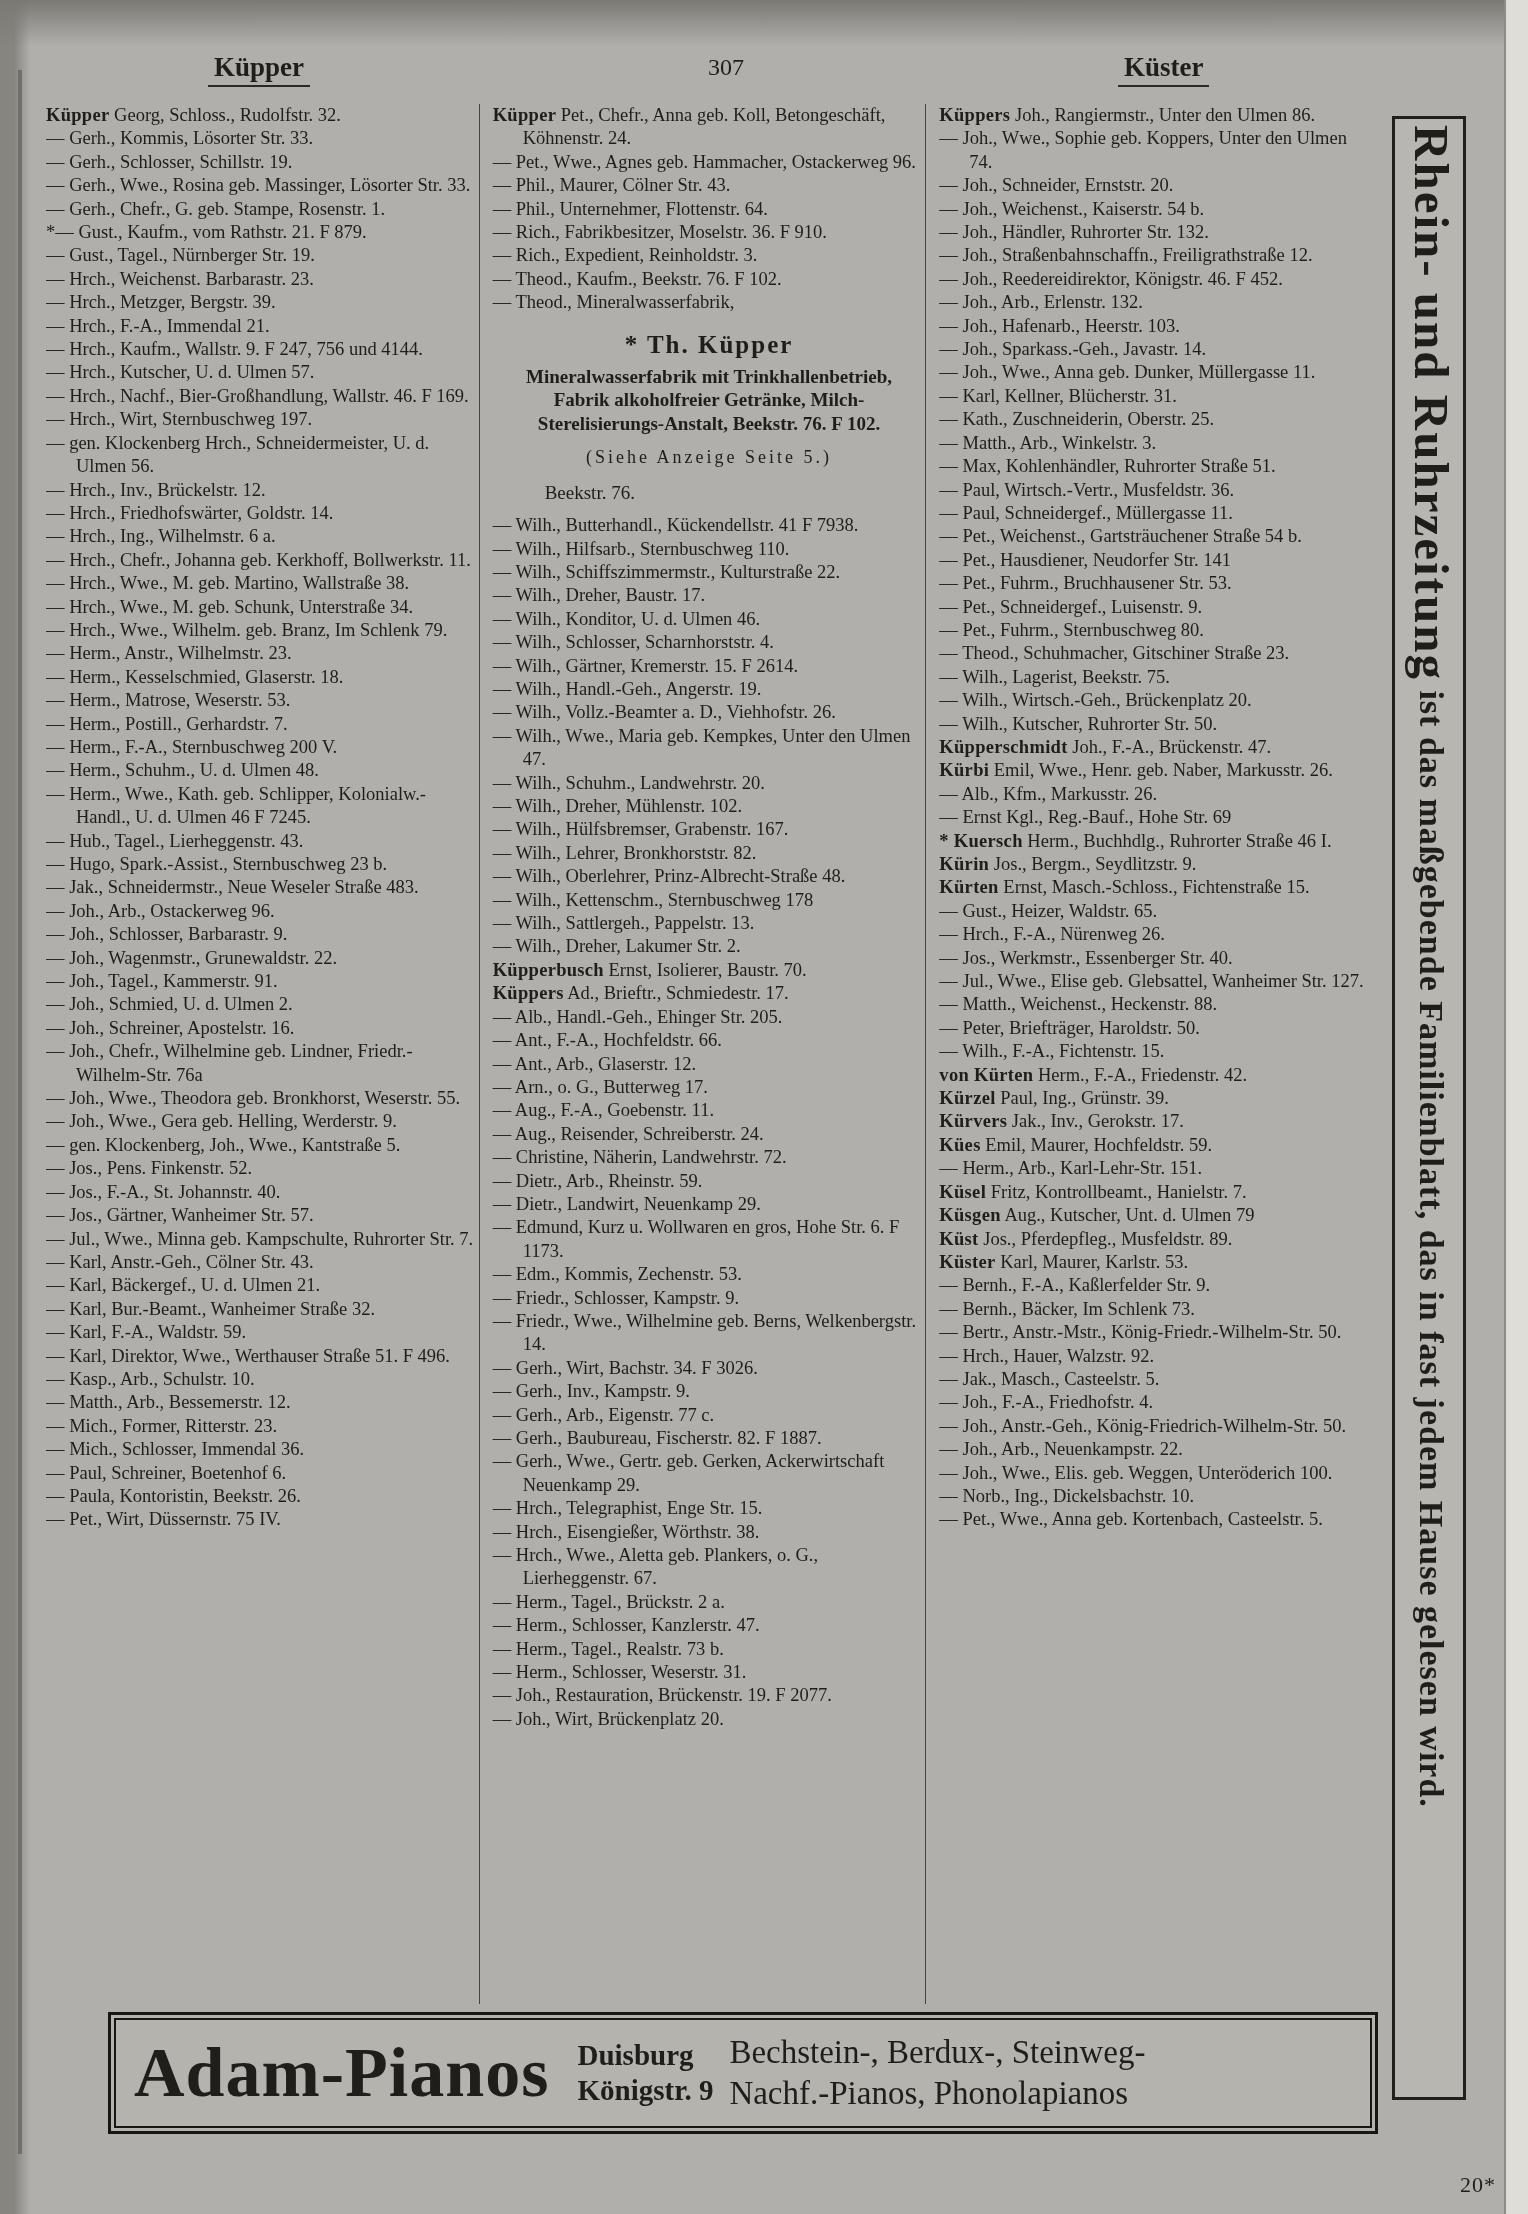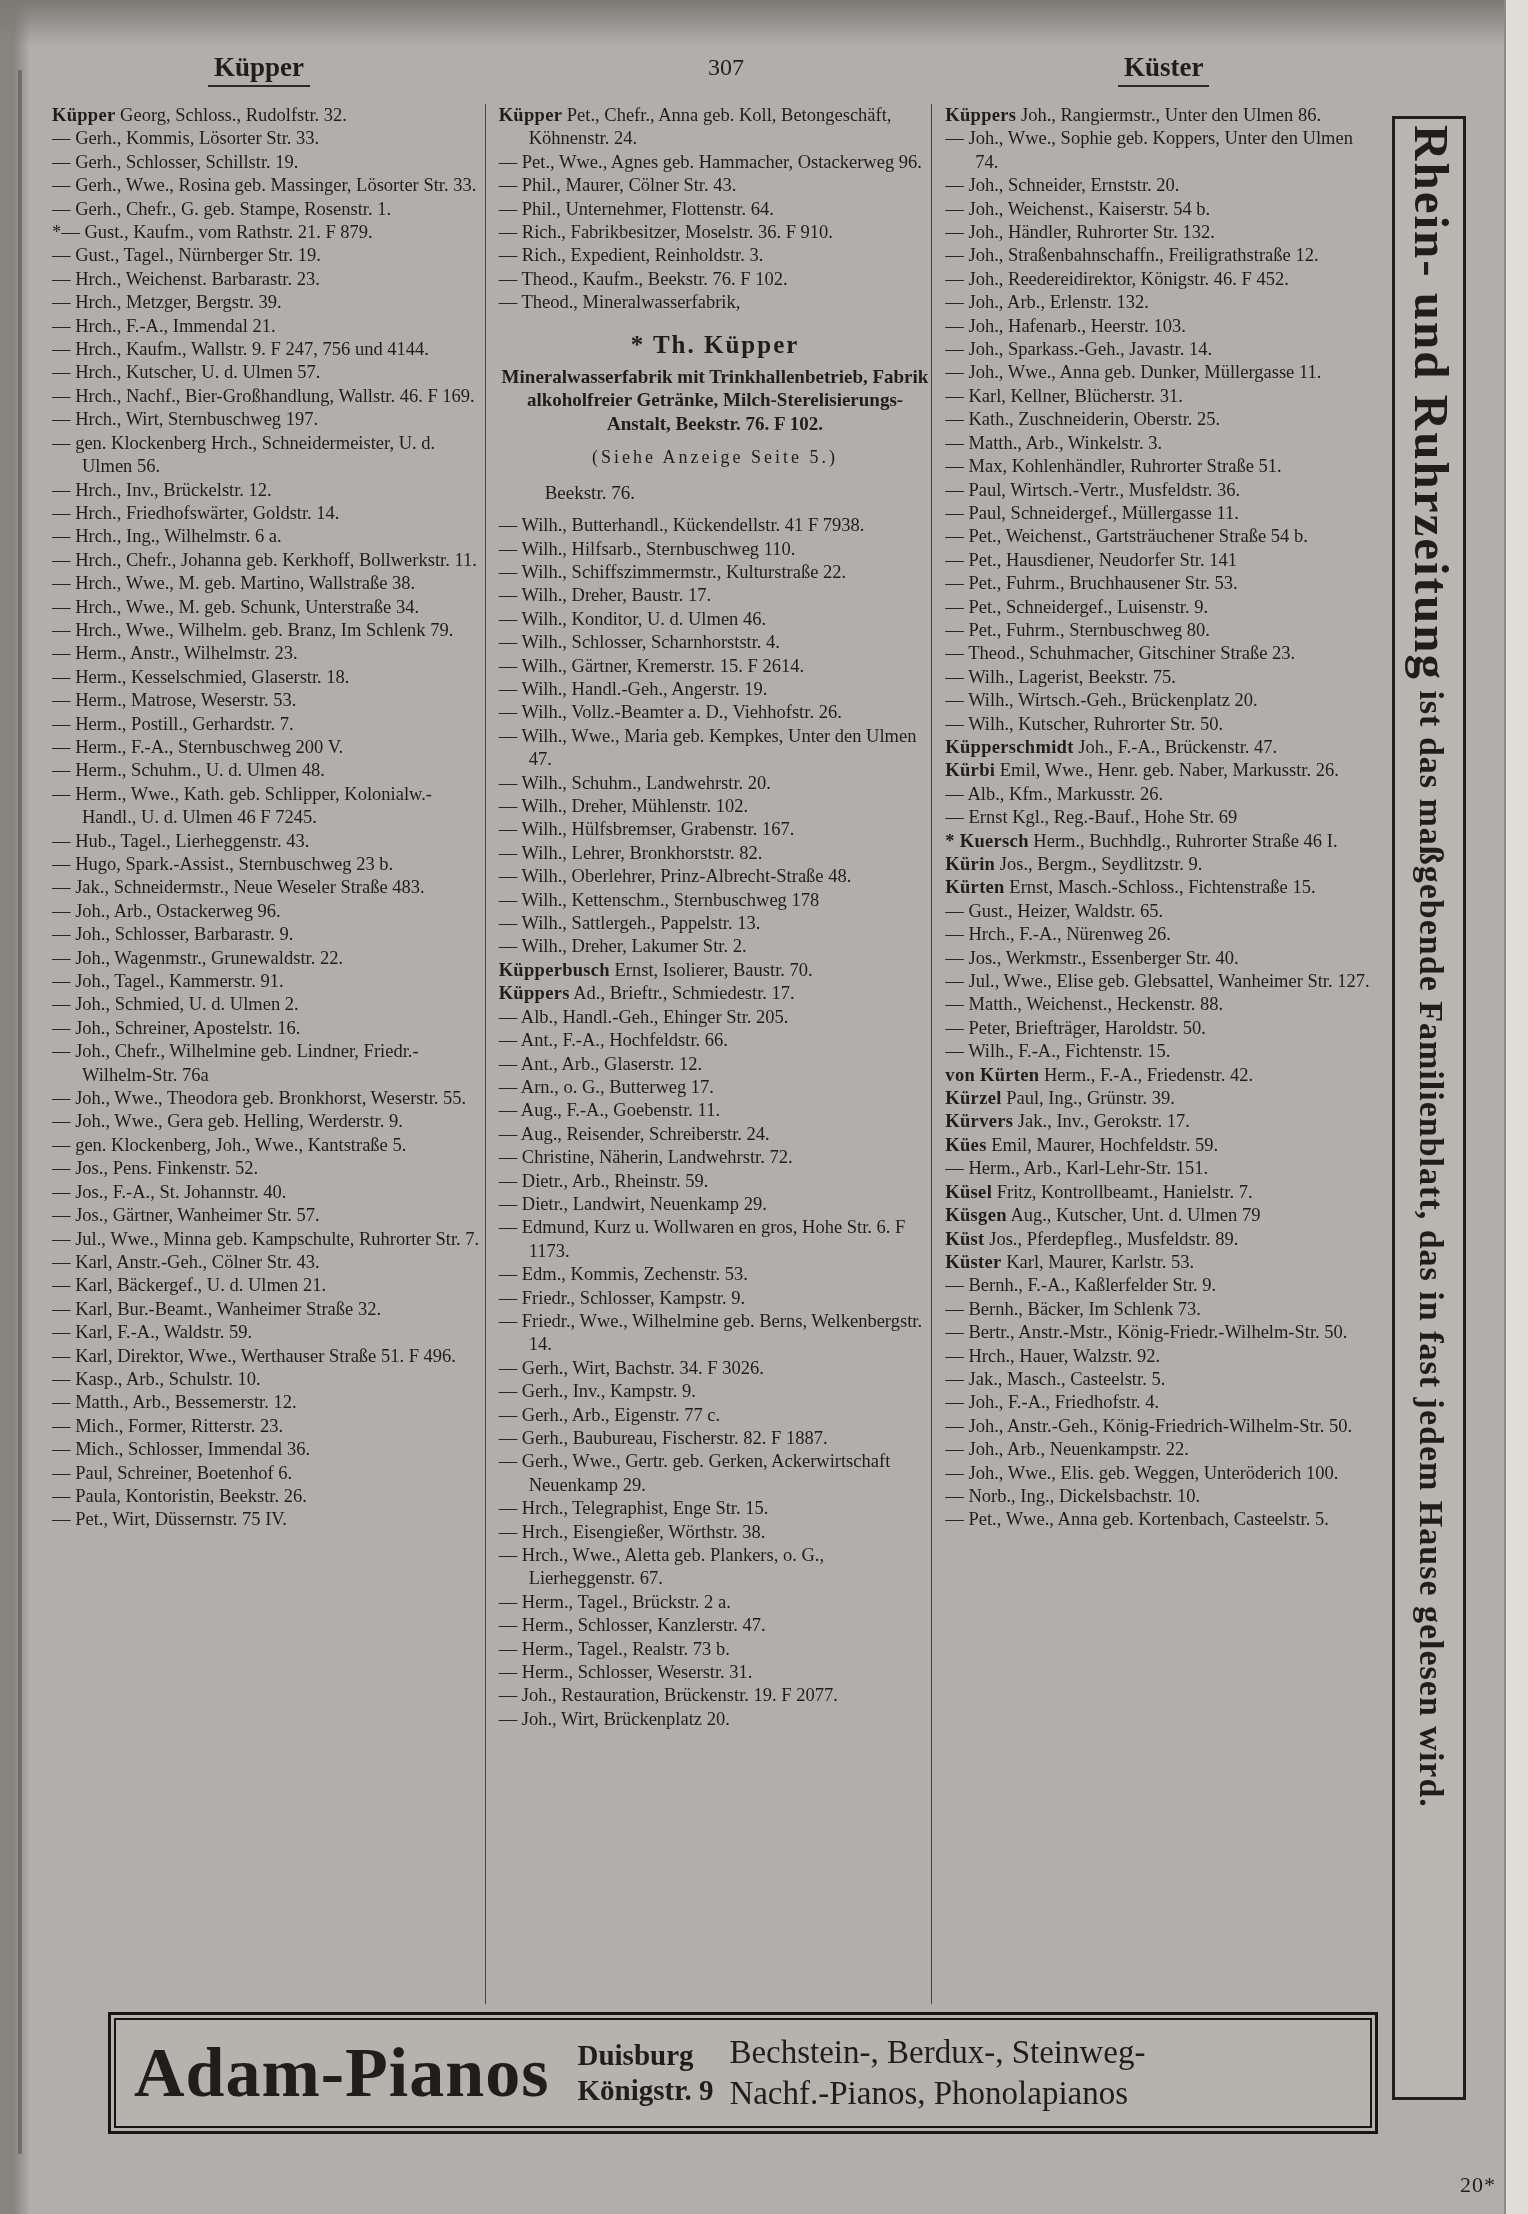--- a/index.html
+++ b/index.html
@@ -16,29 +16,29 @@
   .edge-right{position:absolute;right:0;top:0;bottom:0;width:22px;background:#deddd7;border-left:2px solid #8d8c87;}
 
   
   .header{position:absolute;top:52px;left:0;right:0;height:40px;}
   .head-word{position:absolute;font-weight:bold;font-size:27px;border-bottom:2px solid #2a2925;padding:0 6px 2px 6px;}
   .head-left{left:208px;}
   .head-right{left:1118px;}
   .page-num{position:absolute;left:708px;font-size:24px;top:2px;}
 
   
-  .columns{position:absolute;left:52px;top:104px;width:1326px;height:1900px;display:flex;}
+  .columns{position:absolute;left:46px;top:104px;width:1326px;height:1900px;display:flex;}
   .col{width:434px;overflow:hidden;}
   .col-sep{border-left:1.5px solid #45443f;padding-left:13px;}
   .entry{margin:0;padding-left:30px;text-indent:-30px;font-size:18.5px;line-height:23.4px;}
   .entry b{font-weight:bold;letter-spacing:.3px;}
 
   
   .feature{margin:16px 0 10px 0;text-align:center;}
-  .feature p{margin:0;}
+  .feature p{margin:6px;}
   .feat-title{font-size:25px;font-weight:bold;letter-spacing:2px;margin-bottom:6px !important;}
   .feat-body{font-size:19px;font-weight:bold;line-height:23.5px;}
   .feat-note{font-size:18px;letter-spacing:3px;margin-top:12px !important;}
   .feat-addr{text-align:left;padding-left:46px;margin-top:14px !important;margin-bottom:10px !important;font-size:19px;}
 
   
   .ad{position:absolute;left:108px;top:2012px;width:1264px;height:116px;border:3px solid #161613;background:#b4b3ae;}
   .ad-inner{position:absolute;inset:3px;border:2px solid #161613;display:flex;align-items:center;padding:0 18px;gap:16px;}
   .ad-brand{font-size:70px;font-weight:bold;letter-spacing:1px;white-space:nowrap;line-height:1;}
   .ad-city-block{display:flex;flex-direction:column;gap:6px;font-weight:bold;font-size:29px;line-height:1;margin-left:12px;}

